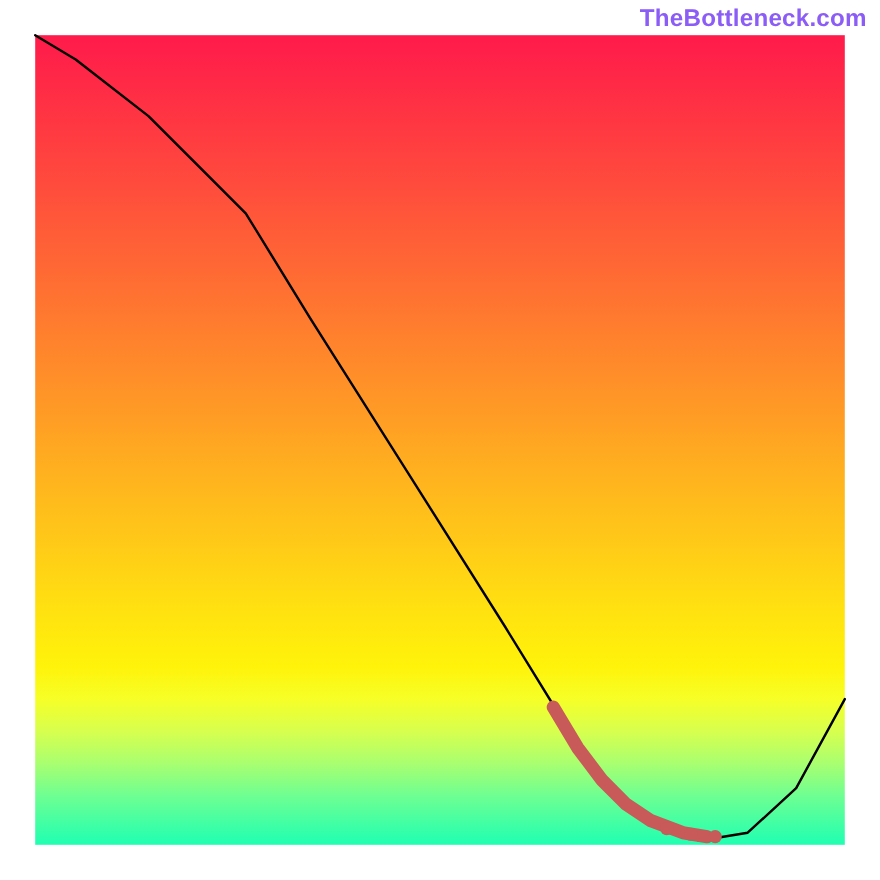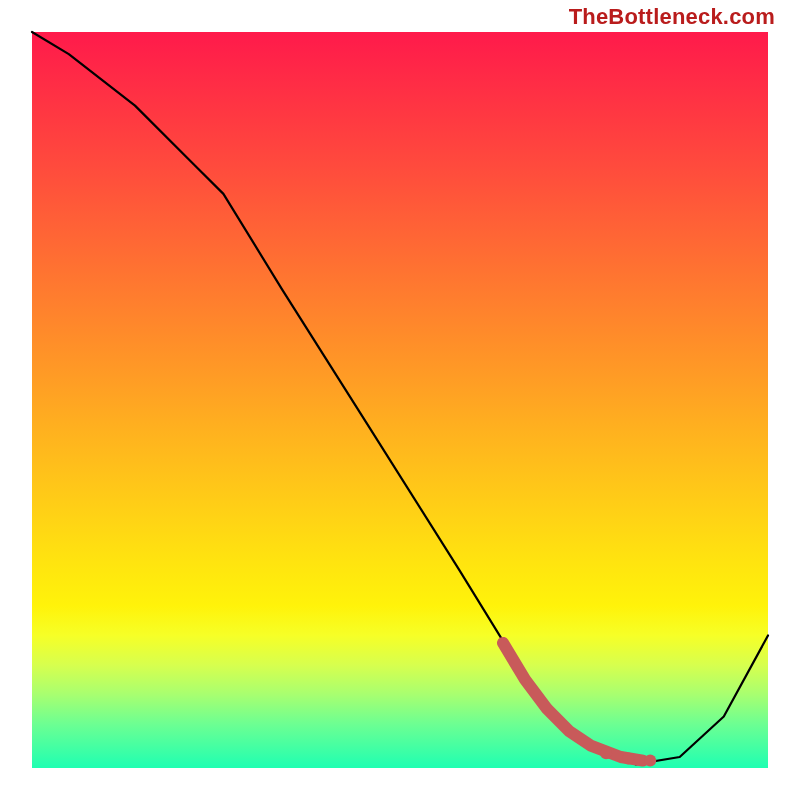--- a/index.html
+++ b/index.html
@@ -12,24 +12,24 @@
     font-family: Arial, Helvetica, sans-serif;
   }
   .stage {
     position: relative;
     width: 800px;
     height: 800px;
   }
   .watermark {
     position: absolute;
     top: 4px;
-    right: 25px;
+    right: 12px;
     font-size: 22px;
     font-weight: 600;
-    color: #b91c1c;
+    color: #8b5cf6;
     letter-spacing: 0.2px;
     z-index: 10;
   }
   .plot {
     position: absolute;
     left: 32px;
     top: 32px;
     width: 736px;   
     height: 736px;
     background: linear-gradient(

